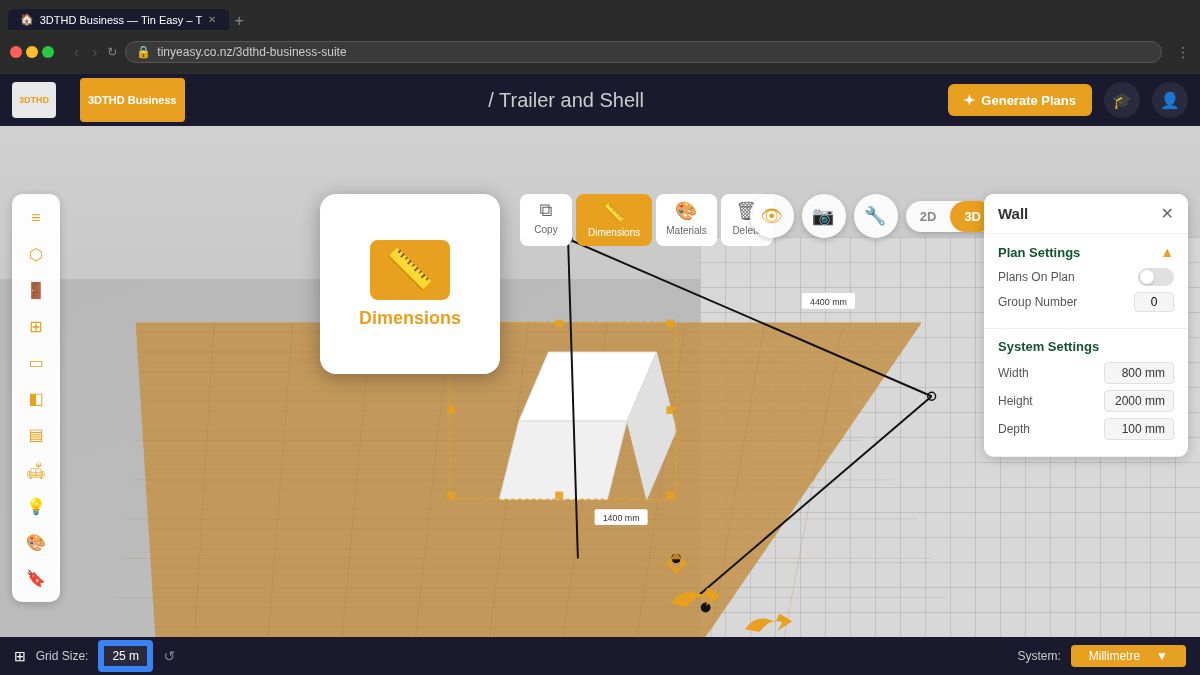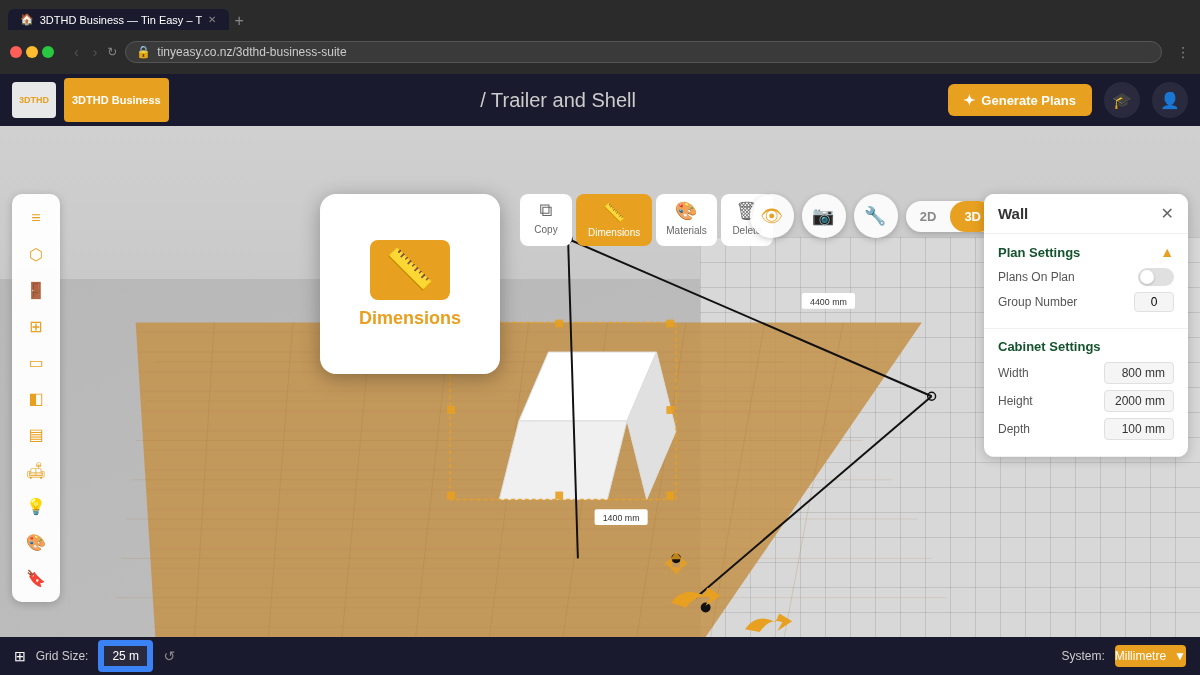--- a/index.html
+++ b/index.html
@@ -71,21 +71,21 @@
       display: flex;
       align-items: center;
       padding: 0 12px;
       gap: 12px;
       position: relative;
       z-index: 100;
     }
     .logo-area {
       display: flex;
       align-items: center;
-      gap: 8px;
+      gap: 24px;
       justify-content: center;
     }
     .logo-3d {
       width: 44px;
       height: 36px;
       background: #e8e8e8;
       border-radius: 4px;
       display: flex;
       align-items: center;
       justify-content: center;
@@ -439,27 +439,27 @@
     }
     .system-label {
       margin-left: auto;
       color: #ccc;
       font-size: 12px;
     }
     .system-dropdown {
       background: #e8a020;
       color: white;
       border: none;
-      padding: 4px 0;
+      padding: 4px 18px;
       border-radius: 4px;
       font-size: 12px;
       cursor: pointer;
       display: flex;
       align-items: center;
-      gap: 8px;
+      gap: 16px;
     }
 
     
     .scene-svg {
       position: absolute;
       top: 0;
       left: 0;
       width: 100%;
       height: 100%;
       pointer-events: none;
@@ -712,21 +712,21 @@
           <div class="panel-toggle"></div>
         </div>
         <div class="panel-row">
           <span class="panel-row-label">Group Number</span>
           <input class="panel-input" type="text" value="0" style="">
         </div>
       </div>
 
       <div class="panel-section">
         <div class="panel-section-header">
-          <span class="panel-section-title">Cabinet Settings</span>
+          <span class="panel-section-title">System Settings</span>
         </div>
         <div class="panel-row">
           <span class="panel-row-label">Width</span>
           <span class="panel-value">800 mm</span>
         </div>
         <div class="panel-row">
           <span class="panel-row-label">Height</span>
           <span class="panel-value">2000 mm</span>
         </div>
         <div class="panel-row">

